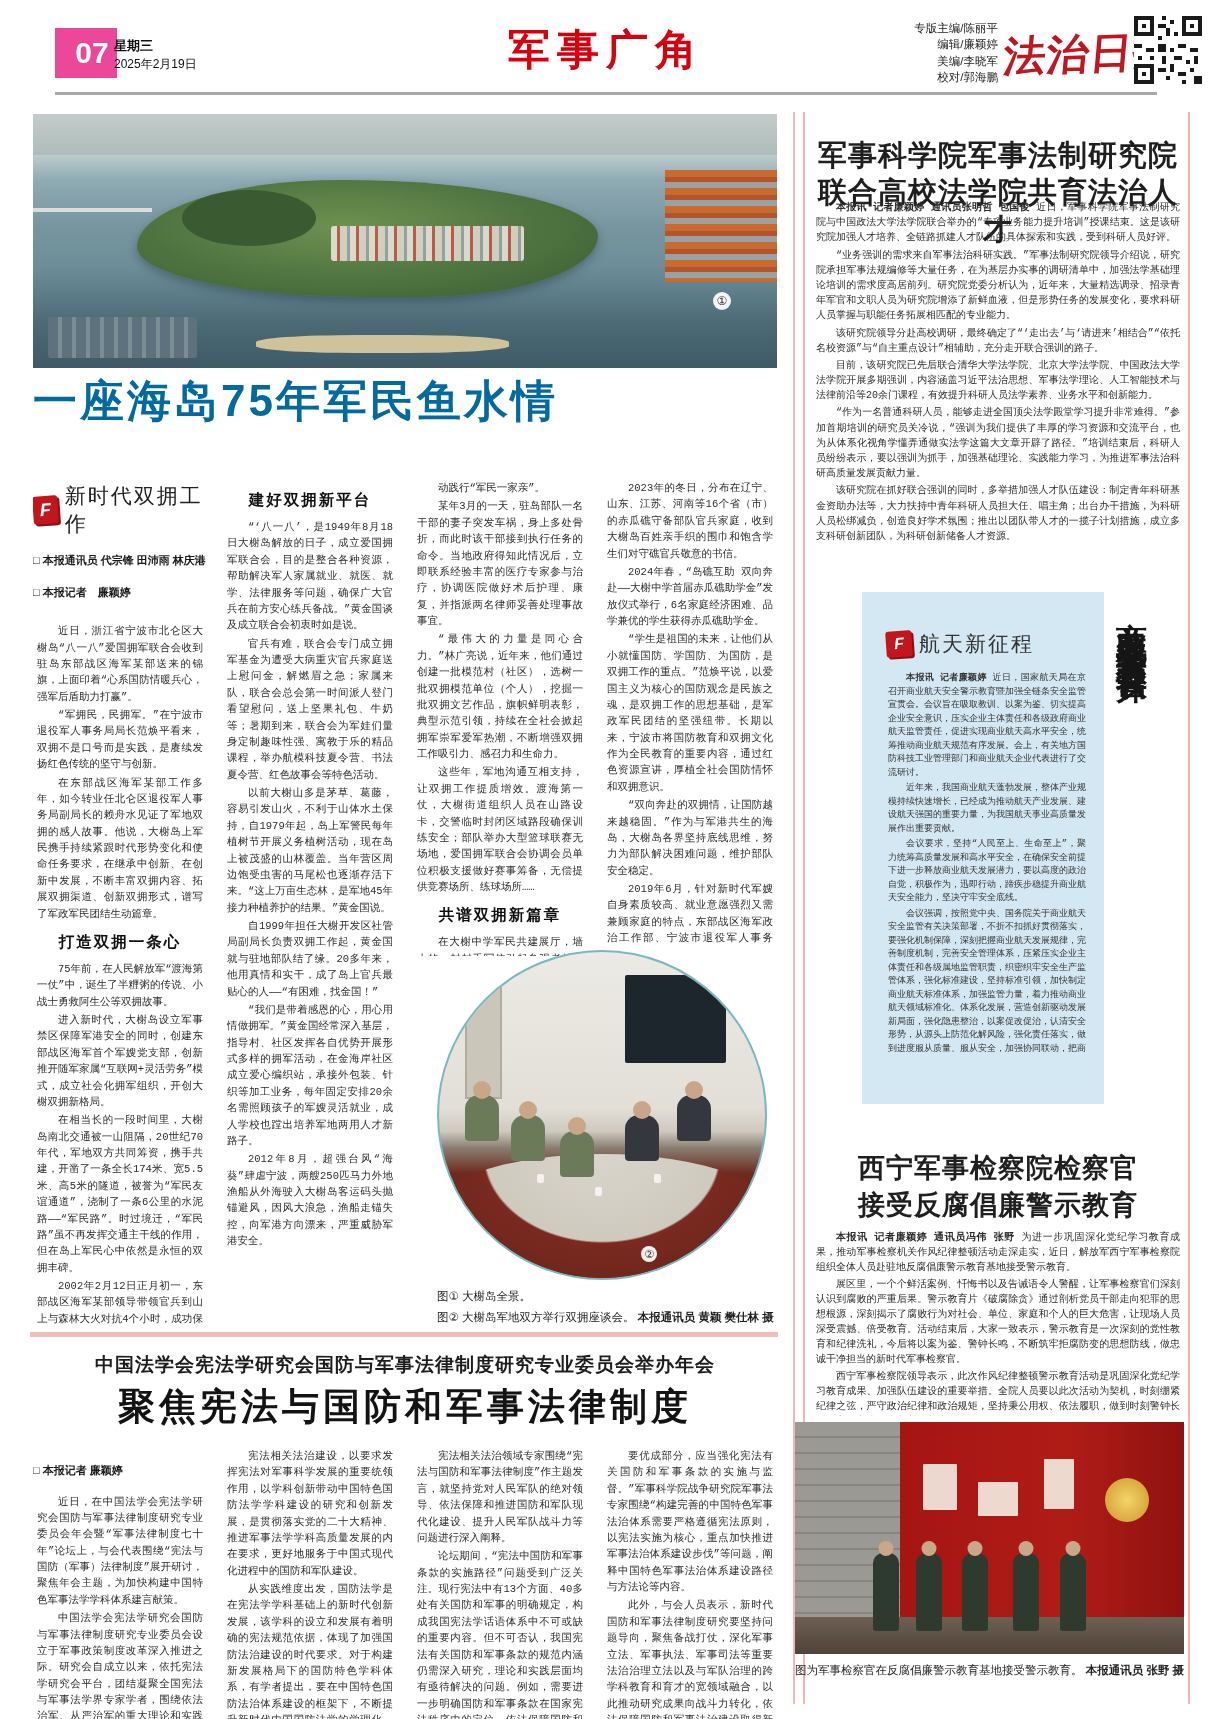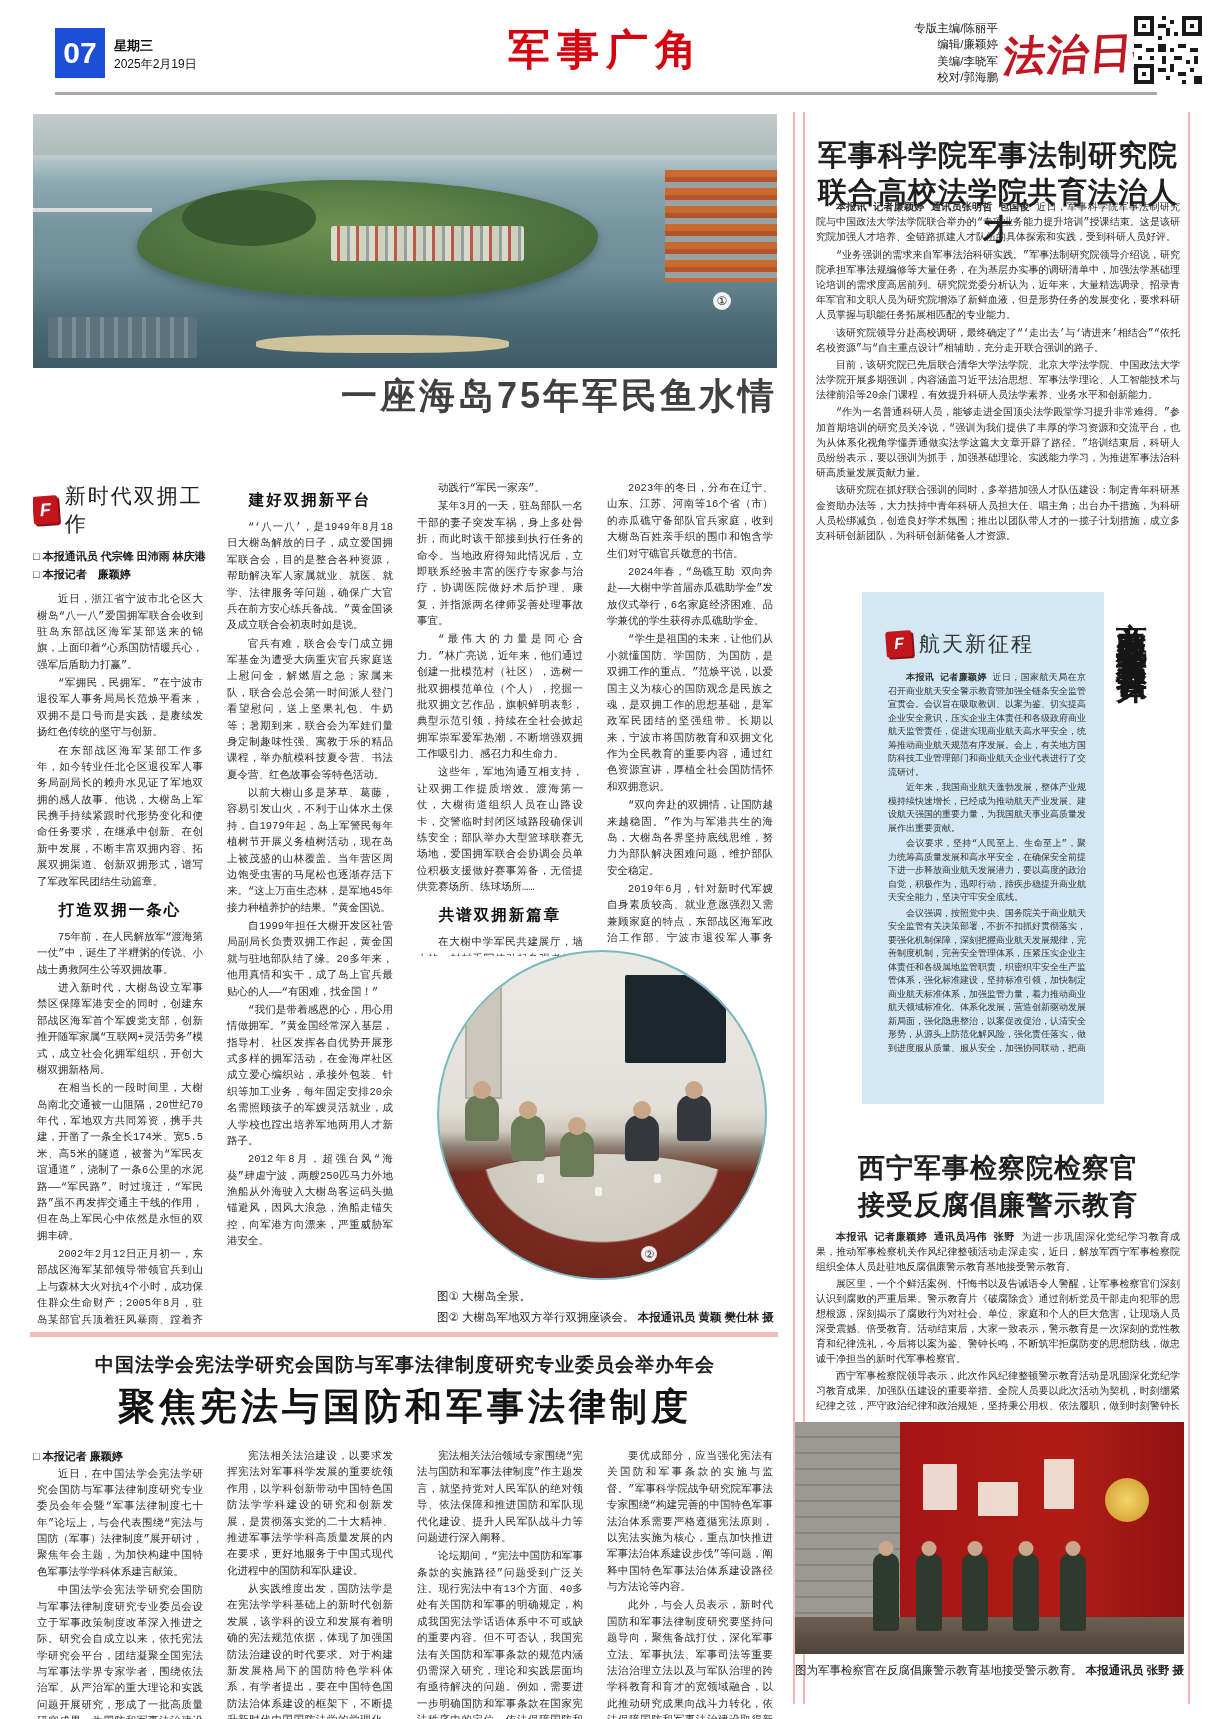--- a/index.html
+++ b/index.html
@@ -1,20 +1,20 @@
 <!DOCTYPE html>
 <html><head>
 <meta charset="utf-8">
 <style>
   html,body{margin:0;padding:0;background:#e9e9e9;}
   .page{position:relative;width:1212px;height:1719px;background:#fff;overflow:hidden;
         font-family:"Liberation Sans","DejaVu Sans",sans-serif;color:#222;}
   
-  .pagenum{position:absolute;left:55px;top:28px;width:50px;height:50px;background:#1d4ed8;
-           color:#fff;font-size:30px;font-weight:800;display:flex;align-items:center;justify-content:center;}
+  .pagenum{position:absolute;left:55px;top:28px;width:50px;height:50px;background:#ec4899;
+           color:#fff;font-size:30px;font-weight:800;display:flex;align-items:center;justify-content:center;padding-left:12px;}
   .dateblk{position:absolute;left:114px;top:37px;font-size:12px;line-height:1.45;color:#111;}
   .dateblk .wd{font-weight:700;font-size:13px;}
   .section-title{position:absolute;left:50%;top:22px;transform:translateX(-50%);
                  font-size:42px;font-weight:800;color:#d6000f;letter-spacing:7px;white-space:nowrap;}
   .credits{position:absolute;right:214px;top:20px;text-align:right;font-size:11.5px;line-height:1.42;color:#1c1c1c;}
   .masthead{position:absolute;left:1004px;top:26px;font-size:42px;font-weight:900;color:#c01622;
             font-family:"Liberation Serif","DejaVu Serif",serif;transform:skewX(-7deg) rotate(-2deg);
             letter-spacing:1px;white-space:nowrap;}
   .qr{position:absolute;left:1134px;top:16px;width:68px;height:68px;}
   .hdr-rule{position:absolute;left:55px;top:92px;width:1102px;height:3px;background:#a9a9a9;}
@@ -34,29 +34,29 @@
     border-radius:3px;opacity:.9;}
   .pm-port{position:absolute;right:0;top:22%;width:15%;height:44%;
     background:repeating-linear-gradient(180deg,#c96b2e 0 7px,#b4542a 7px 12px,#9aa1a3 12px 18px);}
   .pm-beach{position:absolute;left:30%;bottom:6%;width:34%;height:7%;background:#cfc39b;border-radius:40%;}
   .pm-dock{position:absolute;left:2%;bottom:4%;width:20%;height:16%;
     background:repeating-linear-gradient(90deg,#5d727c 0 10px,#7b8d94 10px 14px);border-radius:3px;}
   .pm-bridge{position:absolute;left:0;top:37%;width:16%;height:4px;background:#dcdcdc;}
   .marker{position:absolute;width:18px;height:18px;border-radius:50%;background:rgba(255,255,255,.92);
           color:#333;font-size:12px;display:flex;align-items:center;justify-content:center;}
   
-  .mh{position:absolute;left:33px;top:372px;width:744px;text-align:right;font-size:36px;
-      font-weight:800;color:#404040;letter-spacing:3px;}
+  .mh{position:absolute;left:33px;top:372px;width:744px;text-align:left;font-size:44px;
+      font-weight:800;color:#0369a1;letter-spacing:3px;}
   .msub{position:absolute;left:33px;top:436px;width:744px;text-align:center;font-size:22px;
         font-weight:700;color:#3a3a3a;letter-spacing:2px;}
   
   .col{position:absolute;width:174px;overflow:hidden;}
   .para{font-size:10.5px;line-height:1.56;text-align:justify;text-indent:2em;color:#2b2b2b;margin:0 4px 2px;font-family:Liberation Mono, monospace;}
   .col-sub{font-size:15.5px;font-weight:800;text-align:center;color:#111;letter-spacing:2px;margin:10px 0 8px;}
-  .byline{font-size:11px;font-weight:700;color:#1a1a1a;margin:0 0;line-height:1.6;}
+  .byline{font-size:11px;font-weight:700;color:#1a1a1a;margin:14px 0;line-height:1.6;}
   .badge{display:flex;align-items:center;gap:7px;margin:2px 0 10px;}
   .cube{width:28px;height:28px;background:#c3151c;border-radius:3px;transform:rotate(-4deg);
         display:flex;align-items:center;justify-content:center;color:#fff;font-weight:900;
         font-style:italic;font-size:18px;box-shadow:2px 2px 0 #8e0e13;}
   .badge .blabel{font-size:21px;color:#222;letter-spacing:2px;}
   
   .circle-photo{position:absolute;left:437px;top:950px;width:326px;height:326px;border-radius:50%;
     border:2px solid #7ab8c0;overflow:hidden;background:linear-gradient(180deg,#eceae4 0%,#e2dfd8 48%,#cfc9bf 55%,#8a7f72 60%,#6e2a1e 68%,#5c2016 100%);}
   .cp-tv{position:absolute;left:57%;top:7%;width:31%;height:27%;background:#1d252d;border-radius:2px;}
   .cp-frame{position:absolute;left:8%;top:10%;width:10%;height:34%;background:#cbc6ba;border:2px solid #b3ac9e;}

